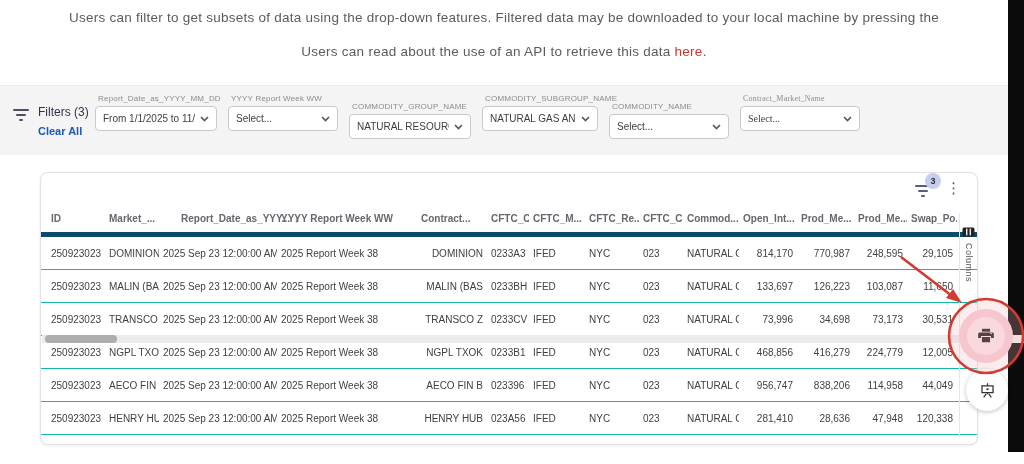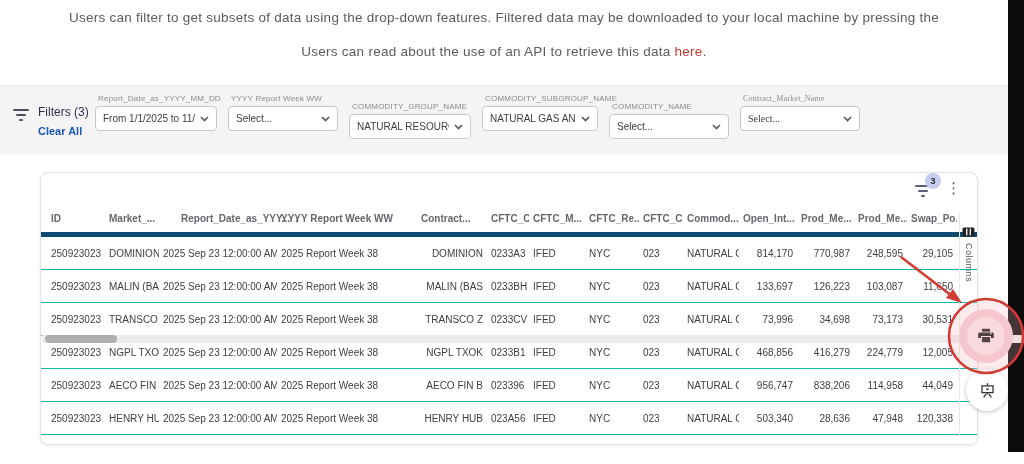--- a/index.html
+++ b/index.html
@@ -274,21 +274,21 @@
           <div class="cell c0">250923023</div>
           <div class="cell c1">HENRY HUB</div>
           <div class="cell c2">2025 Sep 23 12:00:00 AM</div>
           <div class="cell c3">2025 Report Week 38</div>
           <div class="cell c4">HENRY HUB</div>
           <div class="cell c5">023A56</div>
           <div class="cell c6">IFED</div>
           <div class="cell c7">NYC</div>
           <div class="cell c8">023</div>
           <div class="cell c9">NATURAL G</div>
-          <div class="cell c10">503,340</div>
+          <div class="cell c10">281,410</div>
           <div class="cell c11">28,636</div>
           <div class="cell c12">47,948</div>
           <div class="cell c13">120,338</div>
         </div>
       </div>
 
     <div class="side-tab">
       <svg width="13" height="10" viewBox="0 0 13 10">
           <rect x="0.5" y="0.5" width="12" height="9" rx="1.5" fill="#222"></rect>
           <rect x="4.1" y="1.6" width="1.3" height="6.8" fill="#fff"></rect>

